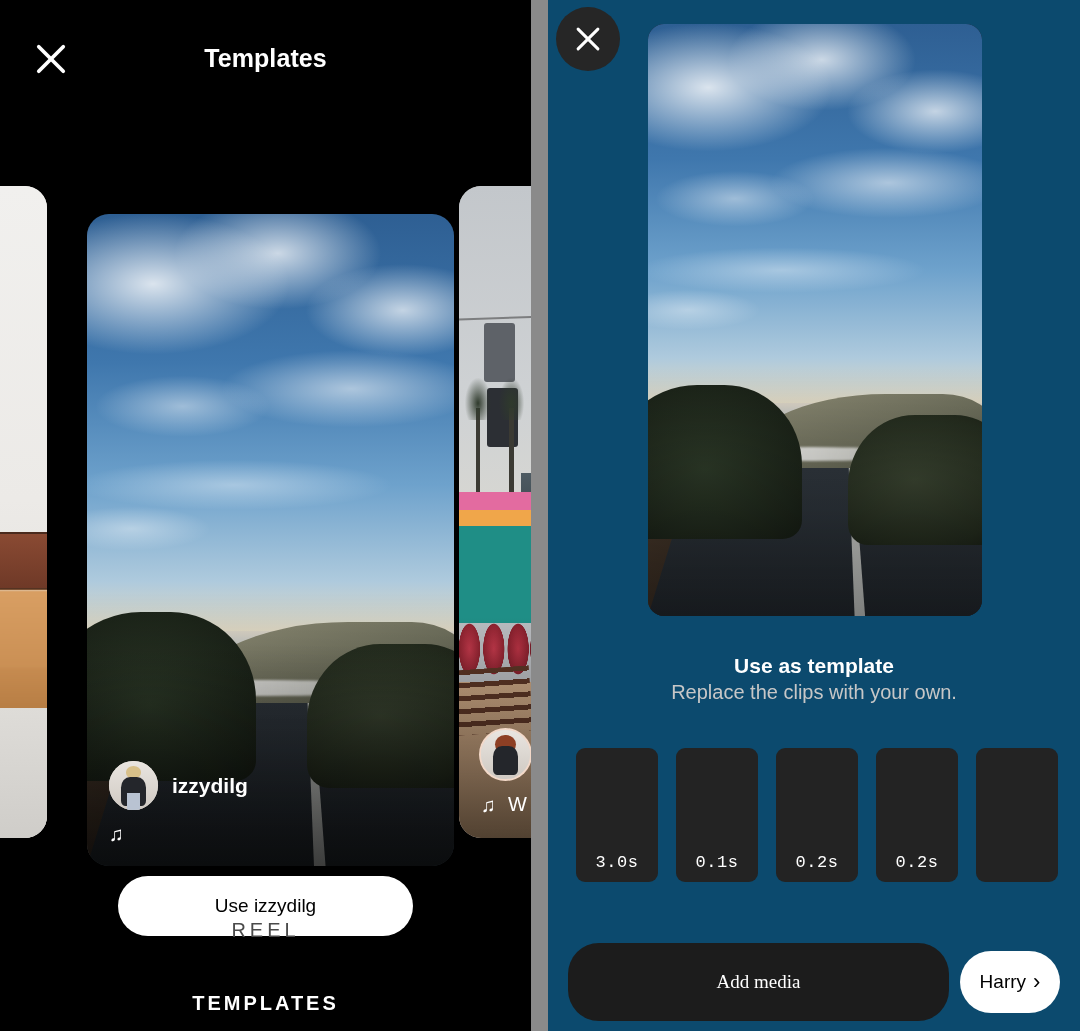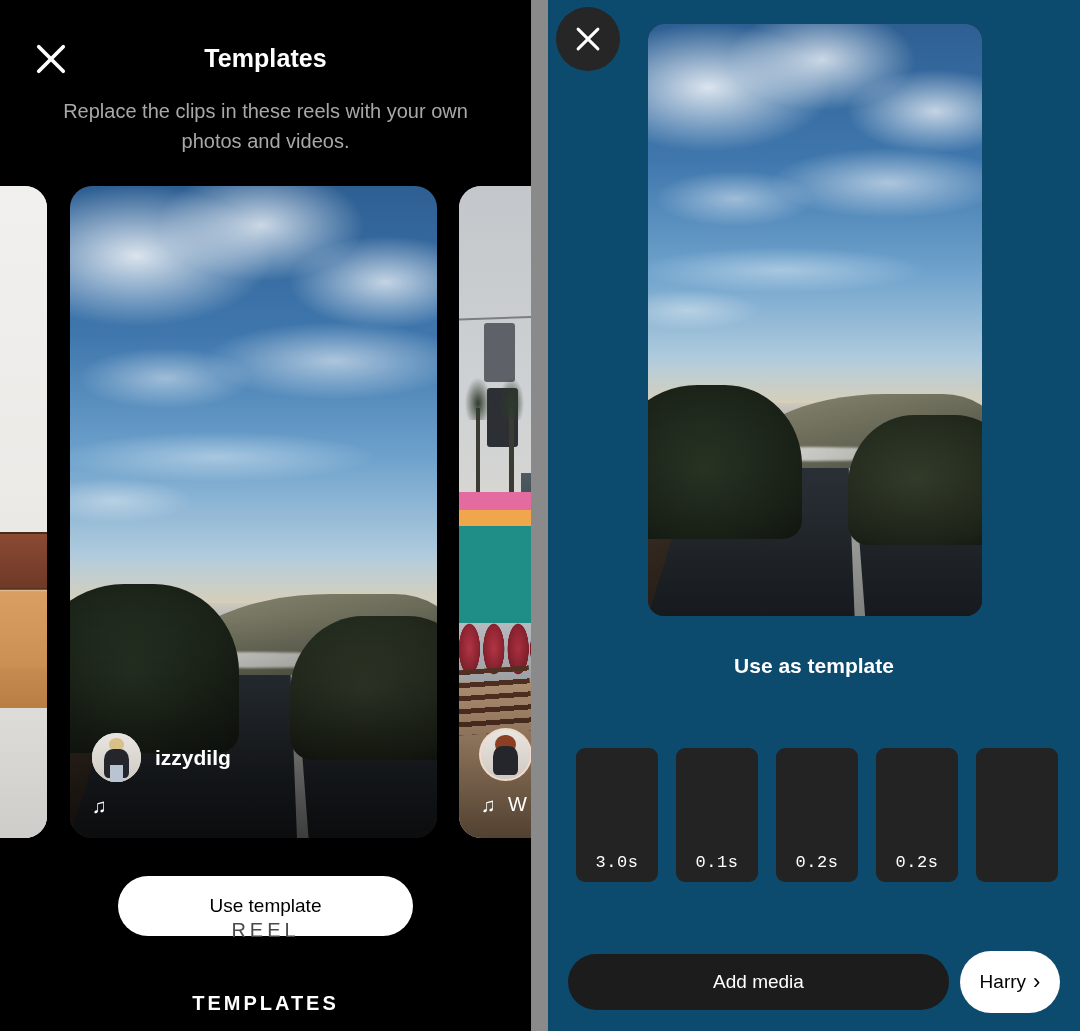--- a/index.html
+++ b/index.html
@@ -43,21 +43,21 @@
     position:absolute; top:186px; left:0;
     width:531px; height:652px;
   }
   .card {
     position:absolute; top:0;
     height:652px;
     border-radius:22px;
     overflow:hidden;
   }
   .card-prev { left:-45px; width:92px; }
-  .card-main { left:70px; width:367px; }
+  .card-main { left:87px; width:367px;margin-top:28px; }
   .card-next { left:459px; width:140px; }
 
   .img { position:absolute; inset:0; overflow:hidden; }
 
   
   .ph-road { background:#0d1218; }
   .ph-road .sky {
     position:absolute; left:0; right:0; top:0; height:67%;
     background:
       radial-gradient(ellipse 60% 26% at 18% 16%, rgba(255,255,255,.82), rgba(255,255,255,0) 62%),
@@ -307,24 +307,24 @@
     font-family:"Liberation Mono", monospace;
     letter-spacing:.5px;
   }
 
   .actions {
     position:absolute; left:20px; bottom:18px;
     width:492px; height:62px;
     display:flex; align-items:center; gap:11px;
   }
   .add-media-btn {
-    flex:1 1 auto; height:56px;
+    flex:1 1 auto; height:78px;
     background:#1c1c1c; color:#fff;
     border:none; border-radius:31px;
-    font-size:19px; font-family:Liberation Sans, sans-serif;
+    font-size:19px; font-family:Liberation Serif, serif;
     cursor:pointer;
   }
   .next-btn {
     flex:0 0 100px; height:62px;
     background:#fff; color:#000;
     border:none; border-radius:31px;
     display:flex; align-items:center; justify-content:center; gap:7px;
     font-size:19px; font-family:"Liberation Sans", sans-serif;
     cursor:pointer;
   }
@@ -338,21 +338,20 @@
   <div class="panel-left">
 
     <div class="close-x">
       <svg viewBox="0 0 24 24" fill="none" stroke="#ffffff" stroke-width="2.1" stroke-linecap="round">
         <line x1="5" y1="5" x2="19" y2="19"></line>
           <line x1="19" y1="5" x2="5" y2="19"></line>
       </svg>
     </div>
 
     <div class="hdr-title">Templates</div>
-    <div class="hdr-sub">Replace the clips in these reels with your own photos and videos.</div>
 
     <div class="carousel">
 
       <div class="card card-prev">
         <div class="img ph-room">
           <div class="wall"></div>
           <div class="chairback"></div>
 
           <div class="sofa"></div>
           <div class="sofa2"></div>
@@ -417,21 +416,21 @@
           </div>
           <div class="meta-music">
             <span class="note">♫</span>
             <span class="mtxt">W</span>
           </div>
         </div>
       </div>
 
     </div>
 
-    <button class="use-template-btn">Use template</button>
+    <button class="use-template-btn">Use izzydilg</button>
 
     <div class="tabbar">
       <div class="tab tab-inactive">REEL</div>
       <div class="tab tab-active">TEMPLATES</div>
     </div>
 
   </div>
 
   <div class="divider"></div>
 
@@ -453,20 +452,21 @@
         <div class="road-fill"></div>
         <div class="shoulder-l"></div>
         <div class="lane"></div>
         <div class="bush-l"></div>
         <div class="bush-r"></div>
         <div class="dusk"></div>
       </div>
     </div>
 
     <div class="use-as-title">Use as template</div>
+    <div class="use-as-sub">Replace the clips with your own.</div>
 
     <div class="clips">
       <div class="clip">
         <div class="clip-dur">3.0s</div>
       </div>
       <div class="clip">
         <div class="clip-dur">0.1s</div>
       </div>
       <div class="clip">
         <div class="clip-dur">0.2s</div>

